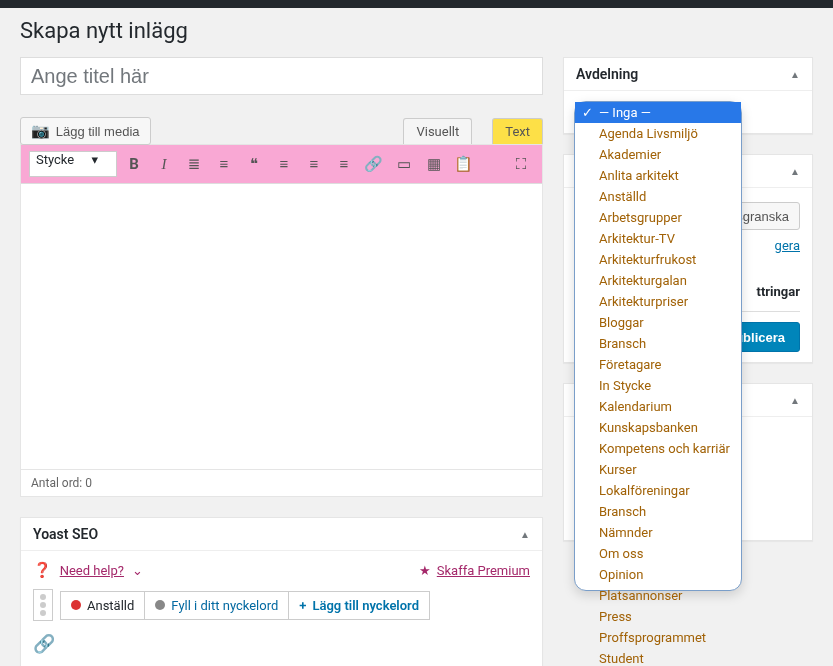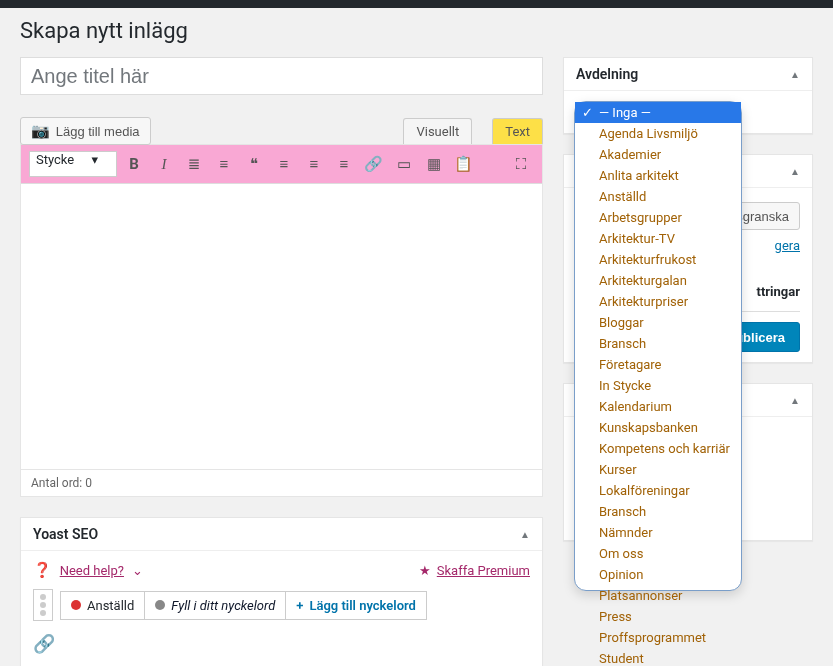--- a/index.html
+++ b/index.html
@@ -144,21 +144,21 @@
             <span style="width:6px;height:6px;border-radius:50%;background:#ccc;display:block;"></span>
             <span style="width:6px;height:6px;border-radius:50%;background:#ccc;display:block;"></span>
             <span style="width:6px;height:6px;border-radius:50%;background:#ccc;display:block;"></span>
           </div>
           <div class="ytab">
             <span class="dot red"></span>
             <span>Anställd</span>
           </div>
           <div class="ytab">
             <span class="dot gray"></span>
-            <span style="font-style:italic;color:#0f172a;">Fyll i ditt nyckelord</span>
+            <span style="color:#0369a1;">Fyll i ditt nyckelord</span>
           </div>
           <div class="ytab add">
             <span>+</span>
             <span>Lägg till nyckelord</span>
           </div>
         </div>
         <div style="padding:0 12px 12px 12px; display:flex; align-items:center; gap:10px;">
           <span style="color:#0073aa;font-size:18px;">🔗</span>
         </div>
       </div>

